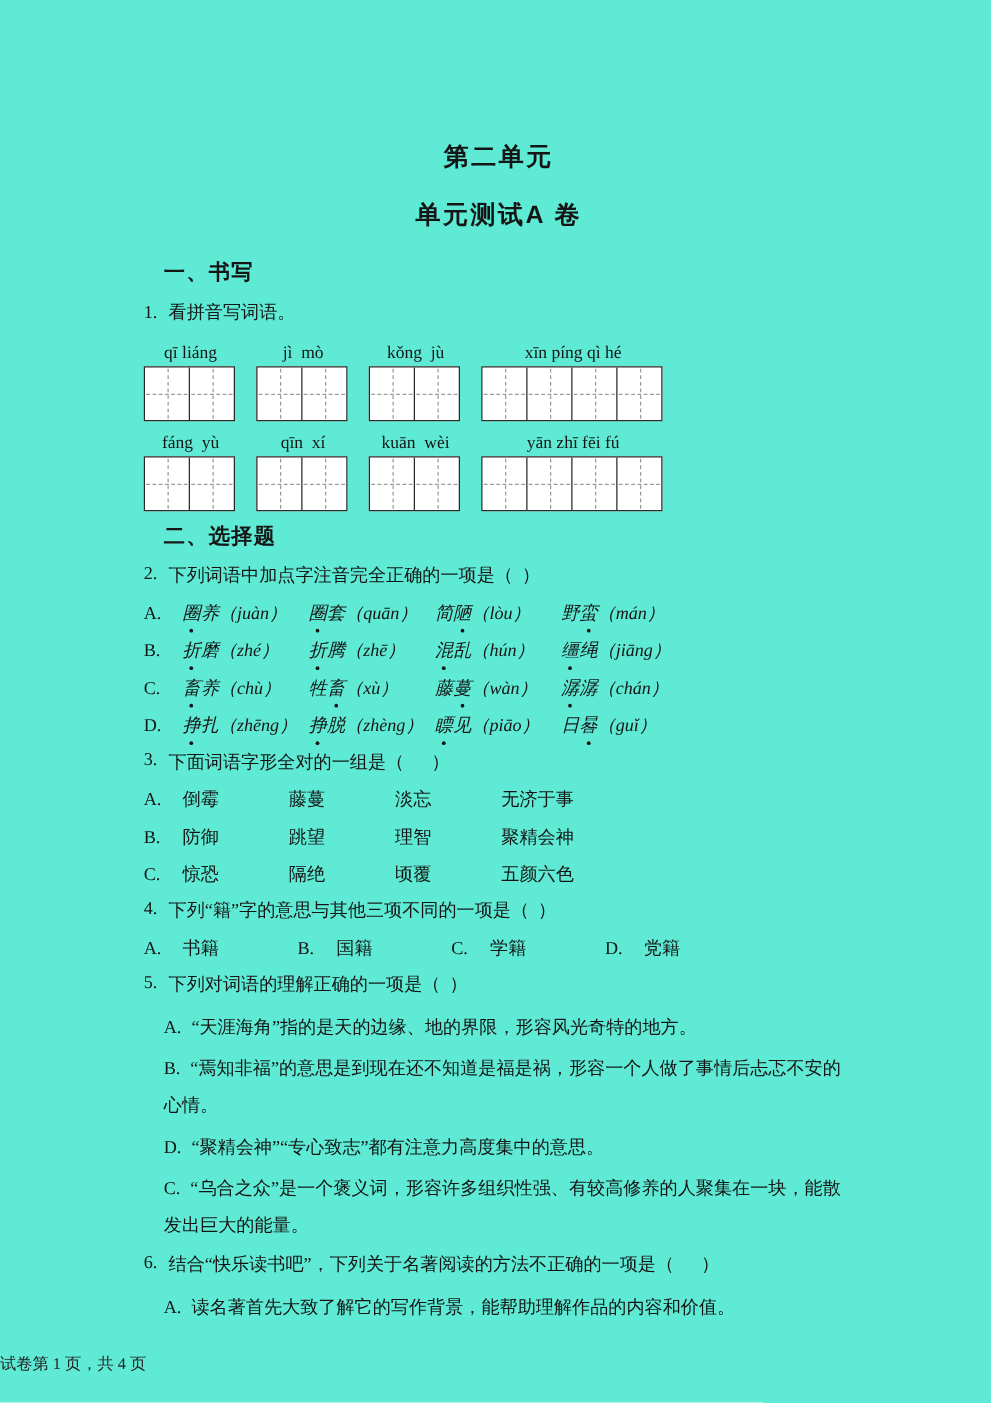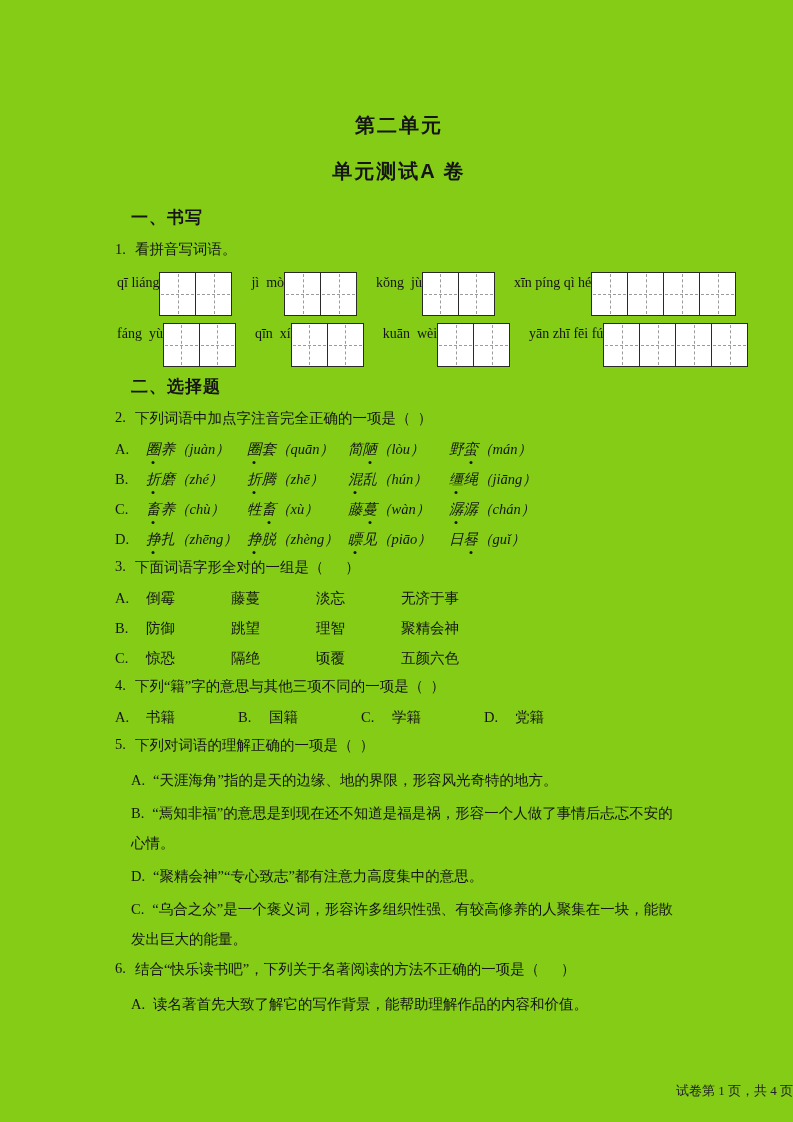--- a/index.html
+++ b/index.html
@@ -1,20 +1,20 @@
 <!DOCTYPE html>
 <html><head>
 <meta charset="utf-8">
 <style>
   html,body{margin:0;padding:0;background:#ffffff;}
   .paper{
     position:relative;
     width:793px;height:1122px;
     margin:0 auto;
-    background:#84cc16;
+    background:#5eead4;
     color:#151515;
     font-family:"Liberation Serif","DejaVu Serif",serif;
     box-sizing:border-box;
     padding:112px 110px 0 115px;
     overflow:hidden;
   }
   .t-title,.t-subtitle{
     font-family:"Liberation Sans","DejaVu Sans",sans-serif;
     font-weight:700;text-align:center;
     font-size:20px;letter-spacing:2px;
@@ -24,21 +24,21 @@
   .sec-heading{
     font-family:"Liberation Sans","DejaVu Sans",sans-serif;
     font-weight:700;font-size:17px;
     margin:0 0 11px 16px;letter-spacing:1px;
   }
   .qline{font-size:14.5px;margin:0 0 13px 0;}
   .qline .qnum{margin-right:9px;}
 
   
   .py-row{display:flex;gap:17px;margin:0 0 7px 0;}
-  .py-col{display:flex;}
+  .py-col{display:flex;flex-direction:column;align-items:center;}
   .pinyin{
     font-size:14px;height:21px;line-height:21px;
     white-space:pre;padding-left:2px;
   }
   .grid-group{display:flex;border:1.5px solid #2a2a2a;width:max-content;background:#fff;}
   .cell{position:relative;width:35px;height:42px;border-right:1px solid #2a2a2a;}
   .cell:last-child{border-right:none;}
   .cell::before{content:"";position:absolute;top:1px;bottom:1px;left:50%;border-left:1px dashed #9b9b9b;}
   .cell::after{content:"";position:absolute;left:1px;right:1px;top:50%;border-top:1px dashed #9b9b9b;}
   .writing-block{margin-bottom:8px;}
@@ -63,21 +63,21 @@
   
   .em-dot{position:relative;display:inline-block;}
   .em-dot::after{
     content:"";position:absolute;left:50%;bottom:-4px;
     transform:translateX(-50%);
     width:3px;height:3px;border-radius:50%;background:#151515;
   }
 
   .footer{
     position:absolute;left:0;right:0;bottom:22px;
-    text-align:right;font-size:13px;color:#222;
+    text-align:left;font-size:13px;color:#222;
   }
 </style>
 </head>
 <body>
 
 <div class="paper">
   <h1 class="t-title">第二单元</h1>
   <h2 class="t-subtitle">单元测试A 卷</h2>
 
   <h3 class="sec-heading">一、书写</h3>

